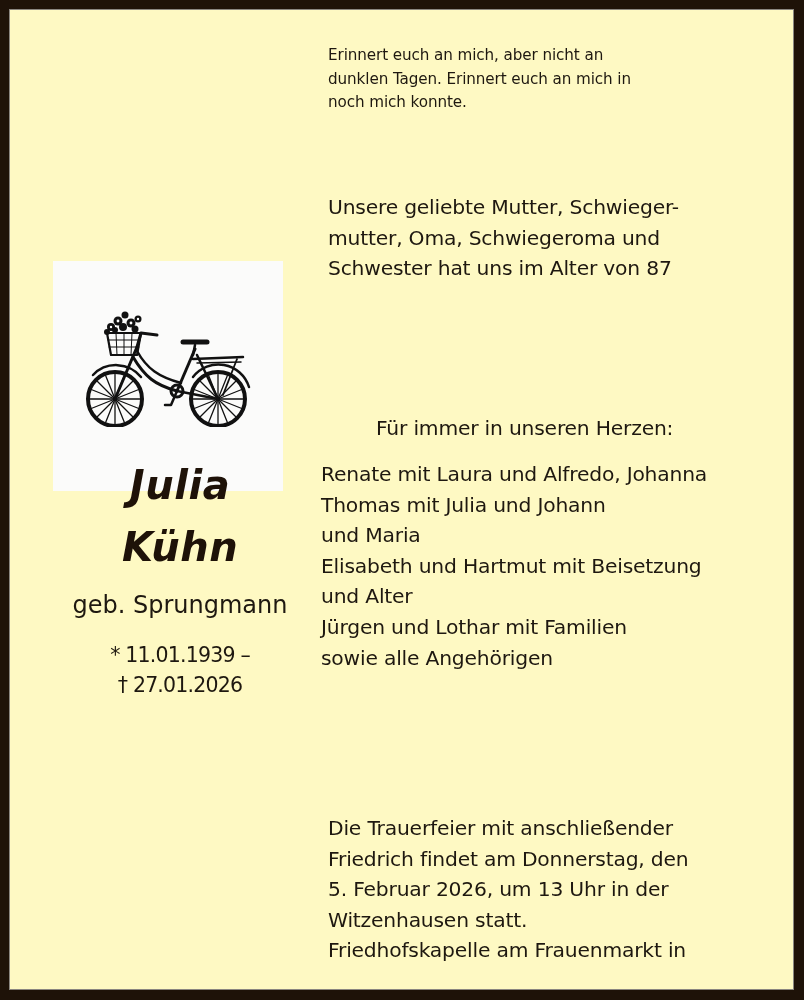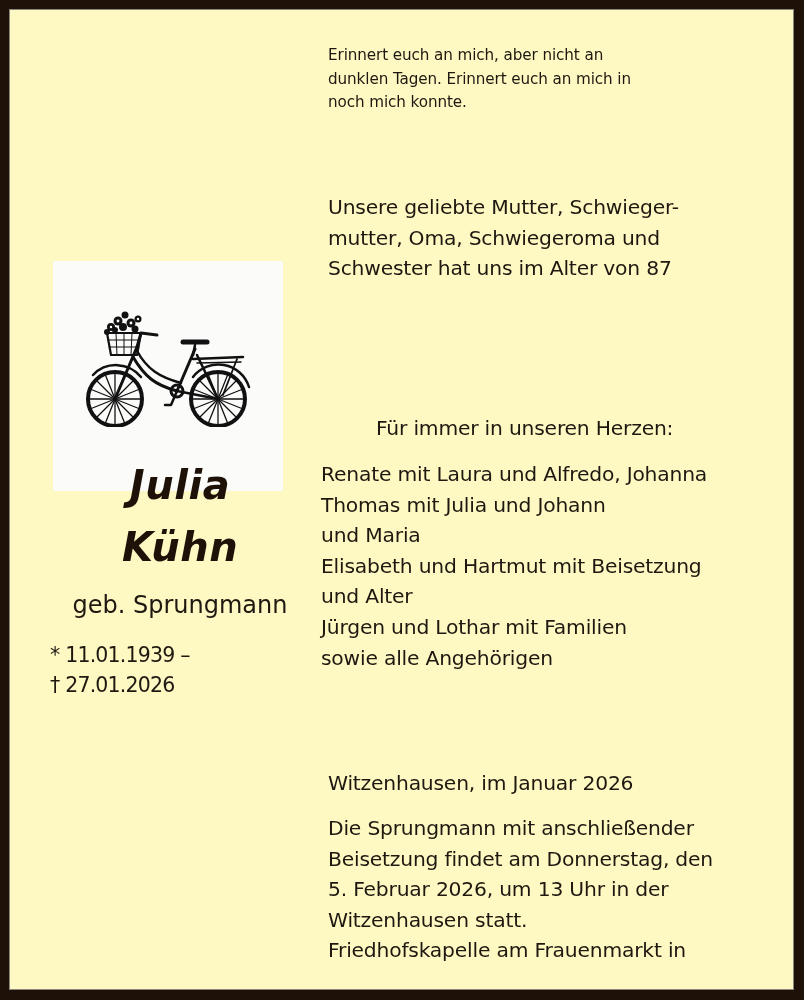--- a/index.html
+++ b/index.html
@@ -45,21 +45,21 @@
       font-size: 40px; line-height: 46px; color: #1e1208;
       letter-spacing: 0.5px;
     }
     .first { top: 452px; }
     .last { top: 514px; }
     .maiden {
       left: 40px; top: 569px; width: 260px; text-align: center;
       font-size: 24px; line-height: 28px; margin-top: 12px;
     }
     .dates {
-      left: 40px; top: 630px; width: 260px; text-align: left;
+      left: 40px; top: 630px; width: 260px; text-align: center;
       font-size: 20.5px; line-height: 30px; letter-spacing: -0.8px;
     }
   </style>
 </head>
 <body>
 
 <div class="page">
 
   <div class="abs motto">
     <div>Erinnert euch an mich, aber nicht an</div>
@@ -167,23 +167,22 @@
   <div class="abs body-text family">
     <div>Renate mit Laura und Alfredo, Johanna</div>
     <div>Thomas mit Julia und Johann</div>
     <div>und Maria</div>
     <div>Elisabeth und Hartmut mit Beisetzung</div>
     <div>und Alter</div>
     <div>Jürgen und Lothar mit Familien</div>
     <div>sowie alle Angehörigen</div>
   </div>
 
-  <div class="abs body-text place">Witzenhausen, im Januar 2026</div>
 
   <div class="abs body-text service">
-    <div>Die Sprungmann mit anschließender</div>
-    <div>Beisetzung findet am Donnerstag, den</div>
+    <div>Die Trauerfeier mit anschließender</div>
+    <div>Friedrich findet am Donnerstag, den</div>
     <div>5. Februar 2026, um 13 Uhr in der</div>
     <div>Witzenhausen statt.</div>
     <div>Friedhofskapelle am Frauenmarkt in</div>
   </div>
 
 </div>
 
 </body></html>

